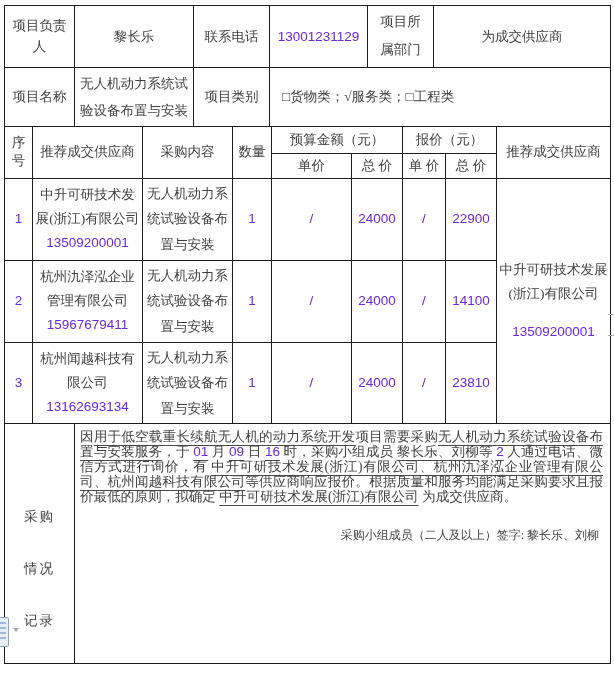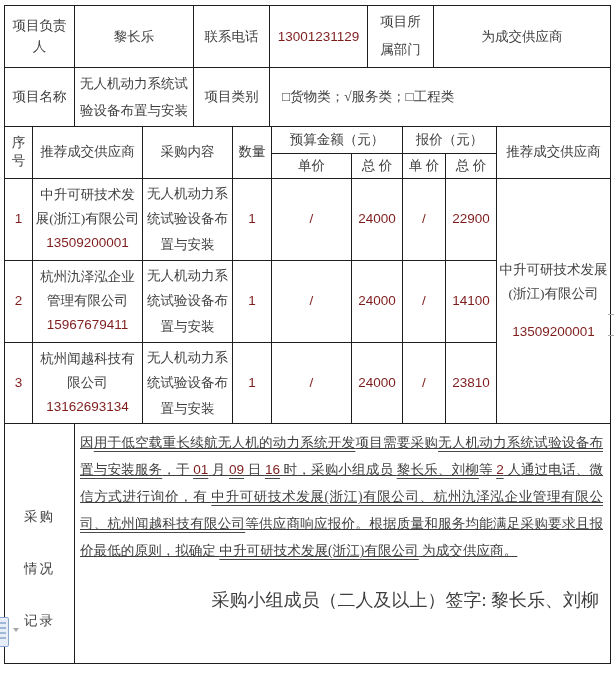--- a/index.html
+++ b/index.html
@@ -18,37 +18,37 @@
   td {
     border:1px solid #1e1e1e;
     text-align:center;
     vertical-align:middle;
     font-size:13.5px;
     line-height:1.6;
     padding:2px;
     overflow:hidden;
     word-break:break-all;
   }
-  .num, .num * { font-family:"Liberation Sans", sans-serif; color:#7f1d1d; }
+  .num, .num * { font-family:"Liberation Sans", sans-serif; color:#6d28d9; }
   u { text-decoration:underline; text-underline-offset:3.5px; text-decoration-thickness:1px; text-decoration-color:#4a4a4a; }
   .dept-cell { padding:2px 10px; line-height:2.1; }
   .name-cell { line-height:2.0; }
   .cat-cell { text-align:left; padding-left:12px; }
   .section-title { font-size:14px; }
   .hdr { line-height:1.35; }
   .supplier-cell { line-height:1.8; }
   .supplier-phone { display:block; }
   .content-cell { line-height:1.9; }
   .recommend-cell { line-height:1.8; }
   .recommend-phone { display:block; margin-top:14px; }
   .record-label-cell { vertical-align:top; padding-top:82px; }
   .record-label-cell span { display:block; margin-bottom:30px; letter-spacing:2px; }
   .record-cell { vertical-align:top; text-align:left; padding:5px 7px 0 5px; }
-  .record-paragraph { text-align:justify; line-height:27px; font-size:13.6px;text-decoration:underline; }
-  .record-signature { text-align:right; margin-top:22px; padding-right:4px; font-size:18px; }
+  .record-paragraph { text-align:justify; line-height:15px; font-size:13.6px; }
+  .record-signature { text-align:right; margin-top:22px; padding-right:4px; font-size:12px; }
   
   .margin-dash { position:absolute; width:6px; height:1px; background:#a9a9a9; }
   .clip-icon {
     position:absolute; left:-4px; top:617px; width:13px; height:30px;
     background:#e8eef7; border:1px solid #8aa8cf; border-radius:2px;
   }
   .clip-icon::before {
     content:""; position:absolute; left:2px; top:4px; width:7px; height:2px;
     background:#9fb8d8; box-shadow:0 5px 0 #9fb8d8, 0 10px 0 #9fb8d8, 0 15px 0 #9fb8d8;
   }

